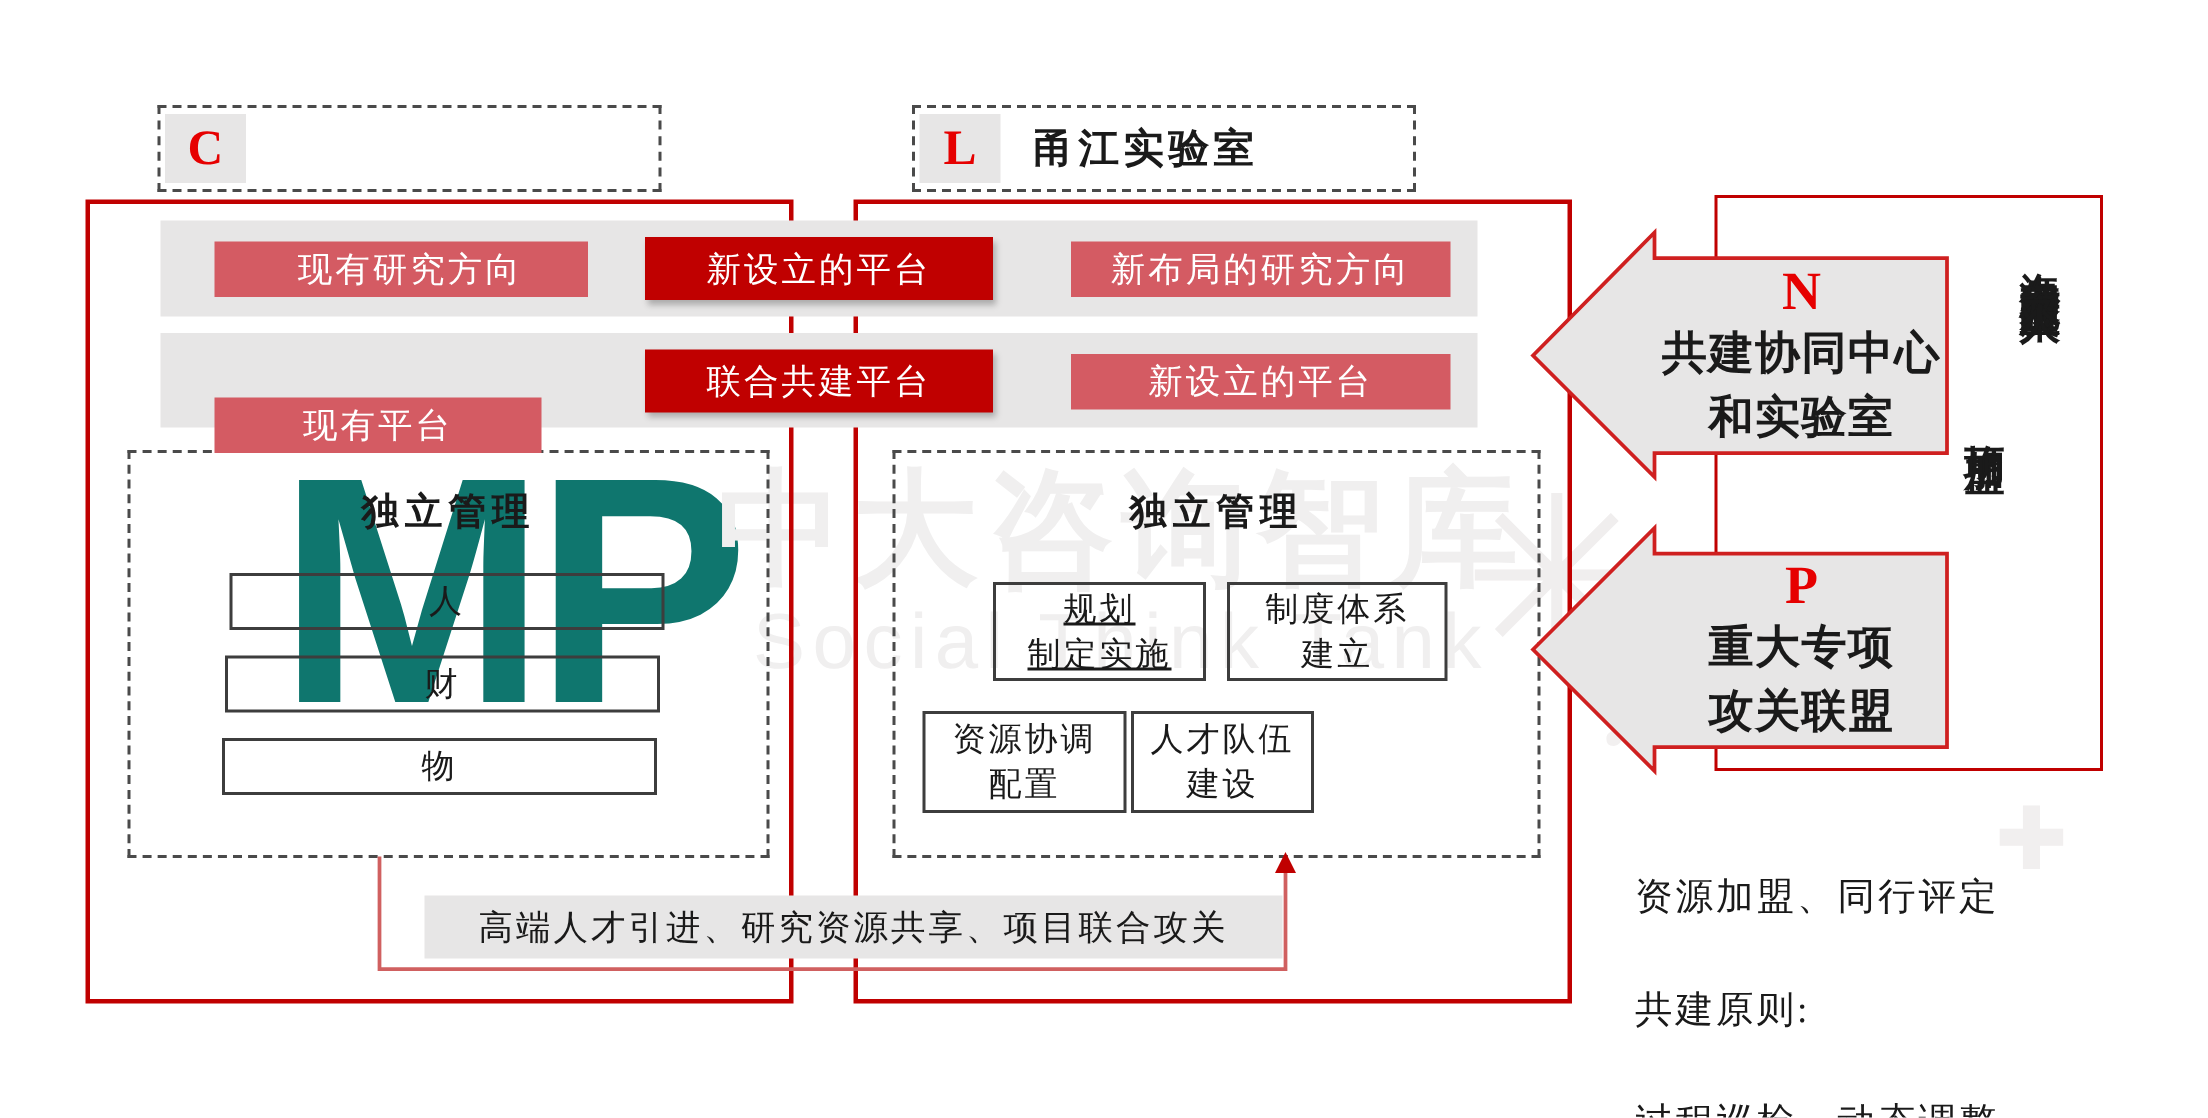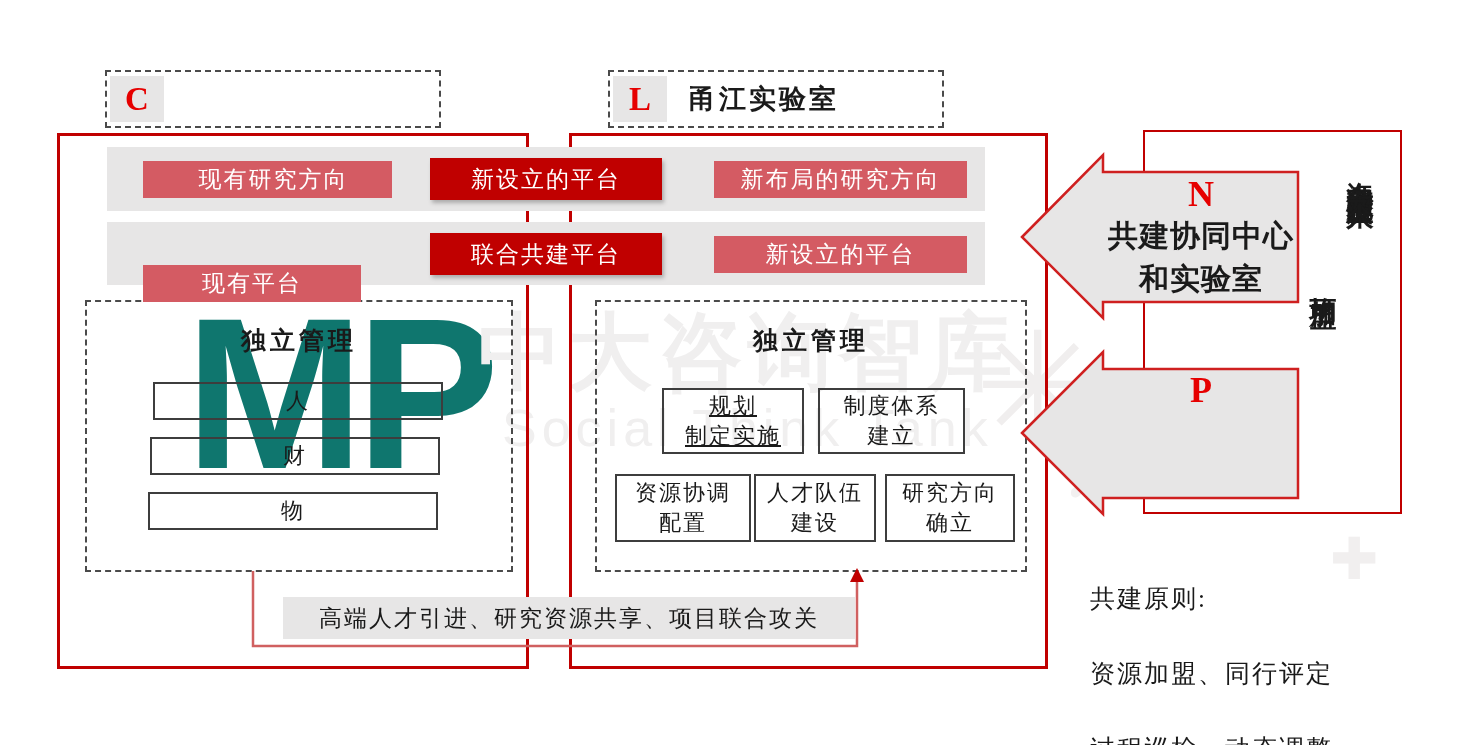--- a/index.html
+++ b/index.html
@@ -109,22 +109,20 @@
 <div class="panel" style="left:595px;top:300px;width:428px;height:268px;">
   <div class="panel-title" style="top:22px;">独立管理</div>
   <div class="cell" style="left:65px;top:86px;width:138px;height:62px;text-decoration:underline;">规划
 制定实施</div>
   <div class="cell" style="left:221px;top:86px;width:143px;height:62px;">制度体系
 建立</div>
   <div class="cell" style="left:18px;top:172px;width:132px;height:64px;">资源协调
 配置</div>
   <div class="cell" style="left:157px;top:172px;width:118px;height:64px;">人才队伍
 建设</div>
-  <div class="cell" style="left:288px;top:172px;width:126px;height:64px;">研究方向
-确立</div>
 </div>
 
 <div class="abs bottom-band" style="left:283px;top:597px;width:572px;height:42px;">高端人才引进、研究资源共享、项目联合攻关</div>
 
 <svg class="overlay" width="1472" height="745" viewBox="0 0 1472 745">
 
   <polyline points="253,571 253,646 857,646 857,580" fill="none" stroke="#d06060" stroke-width="2.5"></polyline>
   <polygon points="850,582 864,582 857,568" fill="#c00000"></polygon>
 
   <polygon points="1022,237 1103,155 1103,172 1298,172 1298,302 1103,302 1103,318" fill="#e7e6e6" stroke="#cf2020" stroke-width="2.5"></polygon>
@@ -138,19 +136,21 @@
 </div>
 
 <div class="arrow-text" style="left:1103px;top:176px;width:196px;">
   <div class="arrow-letter">N</div>
   <div class="arrow-label">共建协同中心
 和实验室</div>
 </div>
 
 <div class="arrow-text" style="left:1103px;top:372px;width:196px;">
   <div class="arrow-letter">P</div>
+  <div class="arrow-label">重大专项
+攻关联盟</div>
 </div>
 
 <div class="abs principles" style="left:1090px;top:542px;">
+  <div>资源加盟、同行评定</div>
   <div>共建原则:</div>
-  <div>资源加盟、同行评定</div>
   <div>过程巡检、动态调整</div>
 </div>
 
 </body></html>

